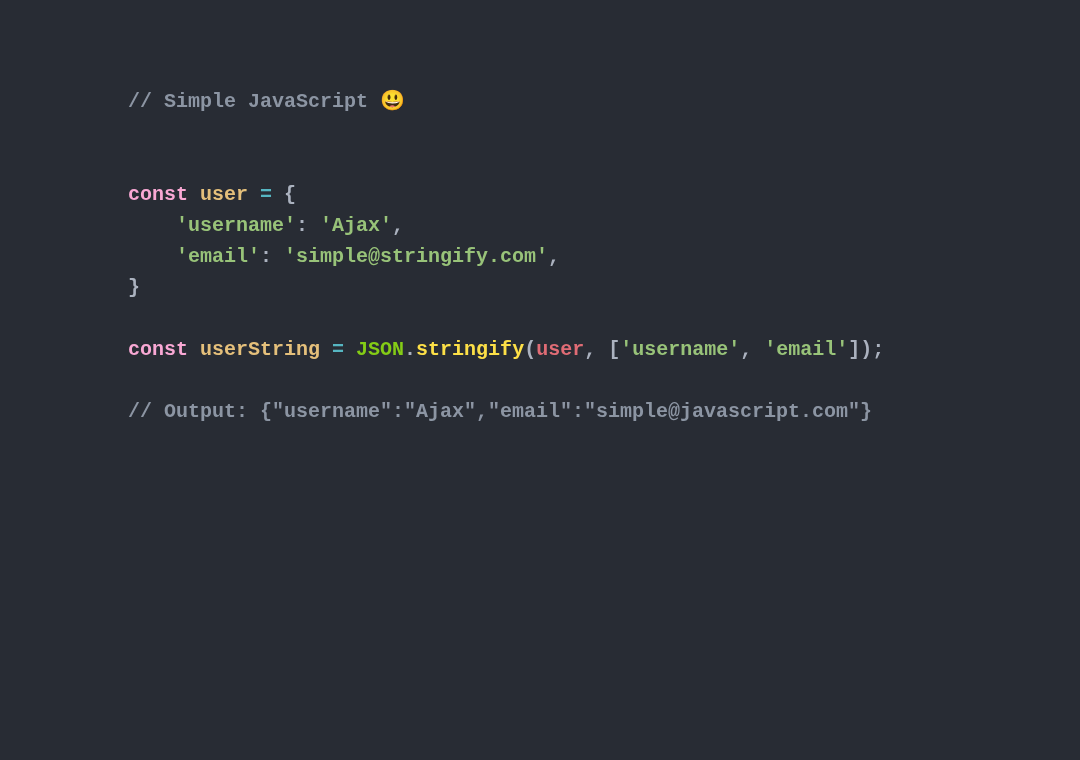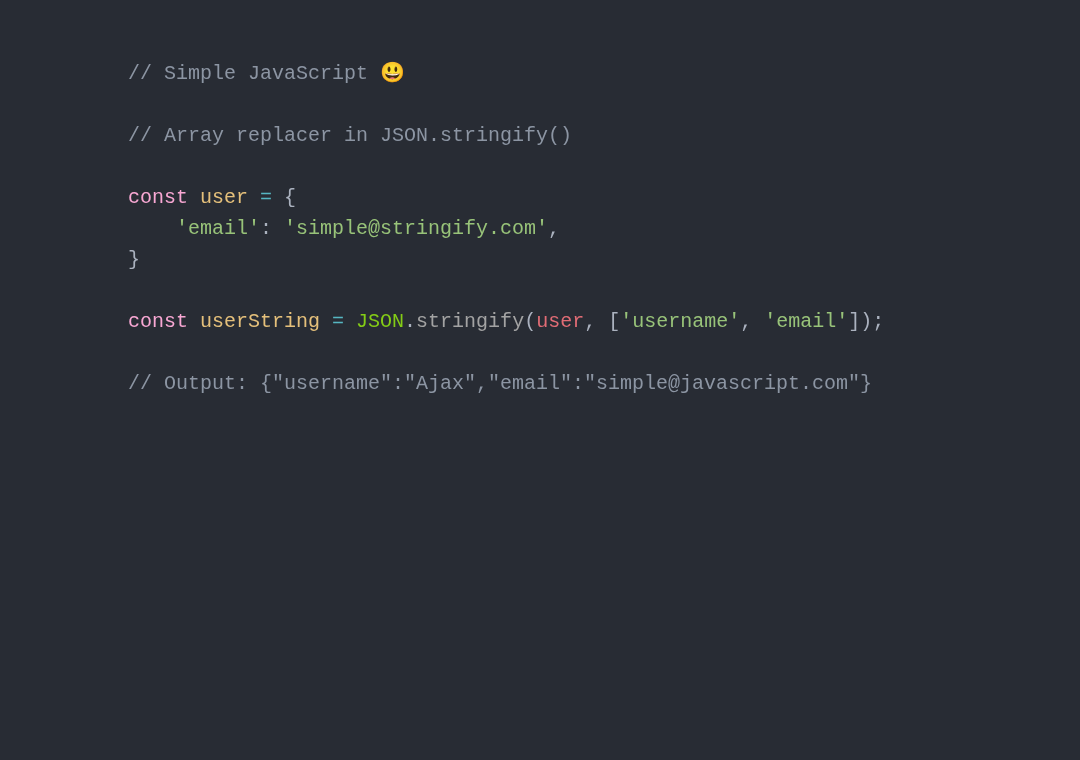--- a/index.html
+++ b/index.html
@@ -11,45 +11,46 @@
       width: 1080px;
       height: 760px;
       background: #282c34;
       font-family: 'Menlo', 'Monaco', 'Consolas', 'Courier New', monospace;
       font-size: 20px;
       line-height: 1.55;
       overflow: hidden;
       border-radius: 16px;
     }
     .editor {
-      padding: 58px 40px 40px 128px;
+      padding: 86px 40px 40px 128px;
       color: #abb2bf;
+      font-weight: bold;
     }
     .line {
       white-space: pre;
     }
     .comment { color: #8c95a3; }
     .keyword { color: #f9a8d4; }
     .variable { color: #e5c07b; }
     .operator { color: #56b6c2; }
     .punct { color: #abb2bf; }
     .string { color: #98c379; }
     .global { color: #84cc16; }
-    .method { color: #a3a3a3; }
+    .method { color: #fde047; }
     .param { color: #e06c75; }
     .emoji { font-style: normal; }
   </style>
 </head>
 <body>
 
 <div class="editor">
   <div class="line"><span class="comment">// Simple JavaScript </span><span class="emoji">😃</span></div>
   <div class="line">&nbsp;</div>
-  <div class="line"><span class="comment">// Array replacer in JSON.stringify()</span></div>
   <div class="line">&nbsp;</div>
   <div class="line"><span class="keyword">const</span><span class="punct"> </span><span class="variable">user</span><span class="operator"> = </span><span class="punct">{</span></div>
+  <div class="line"><span class="punct">    </span><span class="string">'username'</span><span class="punct">: </span><span class="string">'Ajax'</span><span class="punct">,</span></div>
   <div class="line"><span class="punct">    </span><span class="string">'email'</span><span class="punct">: </span><span class="string">'simple@stringify.com'</span><span class="punct">,</span></div>
   <div class="line"><span class="punct">}</span></div>
   <div class="line">&nbsp;</div>
   <div class="line"><span class="keyword">const</span><span class="punct"> </span><span class="variable">userString</span><span class="operator"> = </span><span class="global">JSON</span><span class="punct">.</span><span class="method">stringify</span><span class="punct">(</span><span class="param">user</span><span class="punct">, </span><span class="punct">[</span><span class="string">'username'</span><span class="punct">, </span><span class="string">'email'</span><span class="punct">]</span><span class="punct">)</span><span class="punct">;</span></div>
   <div class="line">&nbsp;</div>
   <div class="line"><span class="comment">// Output: {"username":"Ajax","email":"simple@javascript.com"}</span></div>
 </div>
 
 </body></html>

